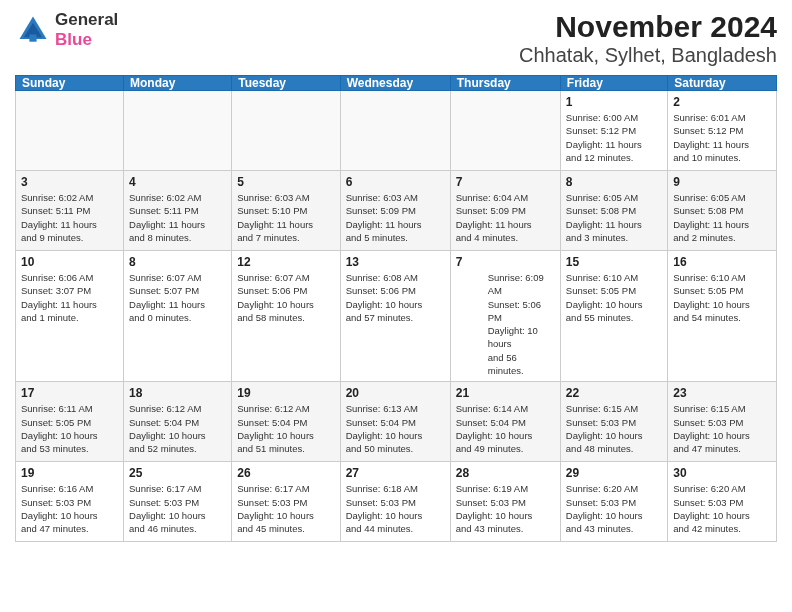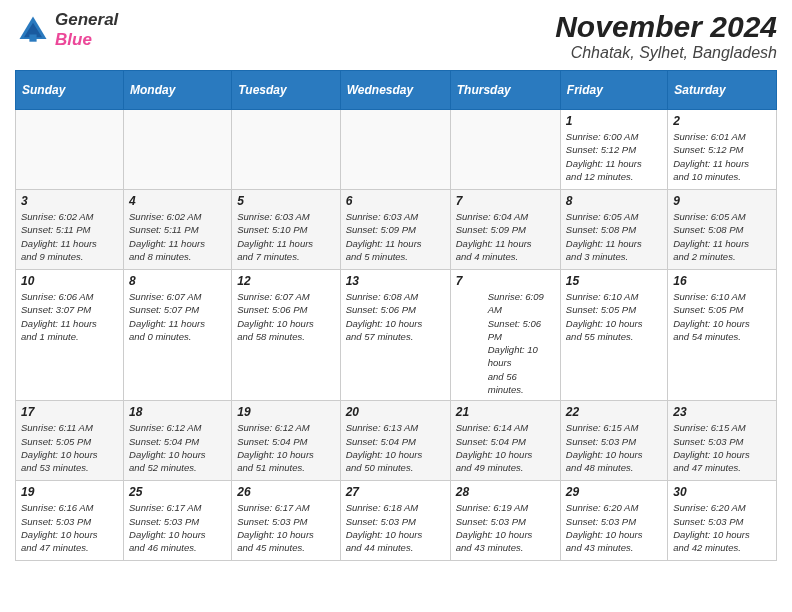--- a/index.html
+++ b/index.html
@@ -7,21 +7,20 @@
       font-family: Arial, sans-serif;
       background: #fff;
       width: 792px;
       height: 612px;
       overflow: hidden;
     }
     .page {
       width: 792px;
       height: 548px;
       padding: 10px 15px;
-      font-style: italic;
     }
     .header {
       display: flex;
       justify-content: space-between;
       align-items: flex-start;
       margin-bottom: 8px;
     }
     .logo {
       display: flex;
       align-items: center;
@@ -33,34 +32,34 @@
     }
     .title-block {
       text-align: right;
     }
     .title-block h1 {
       font-size: 30px;
       font-weight: bold;
       color: #222;
     }
     .title-block h2 {
-      font-size: 16px;
+      font-size: 20px;
       font-weight: normal;
       color: #444;
     }
     .calendar {
       width: 100%;
       border-collapse: collapse;
     }
     .calendar th {
       background: #2a7abf;
       color: #fff;
       font-size: 12px;
       font-weight: bold;
-      padding: 12px 6px;
+      padding: 0 6px;
       text-align: left;
       border: 1px solid #1a6aaf;
     }
     .calendar td {
       vertical-align: top;
       border: 1px solid #ccc;
       padding: 4px 5px;
       width: 113px;
       font-size: 10px;
       color: #333;

